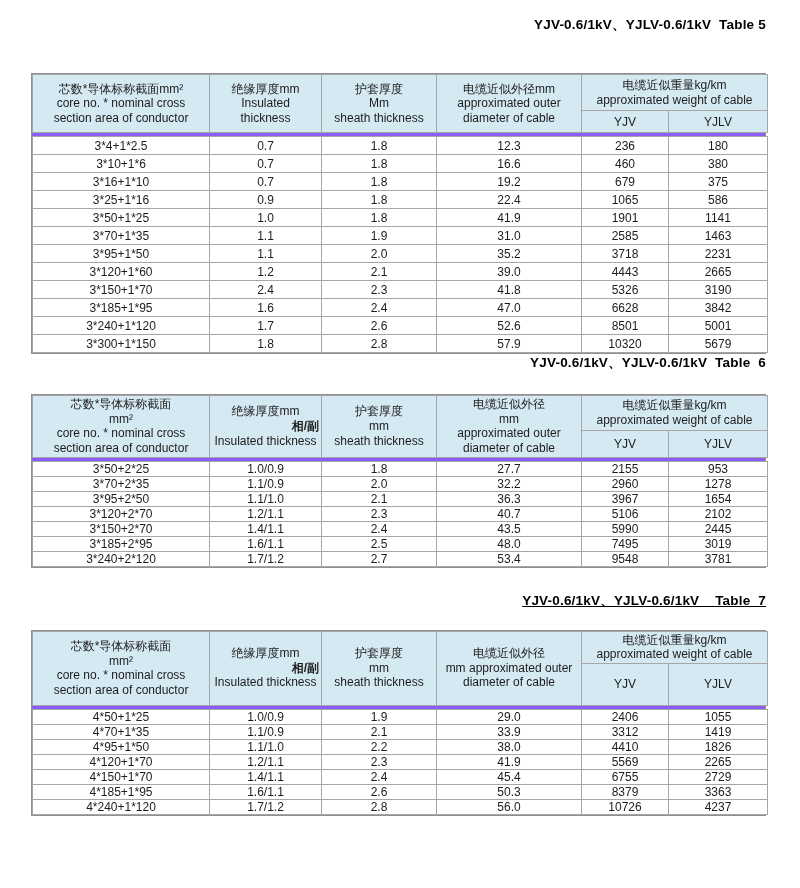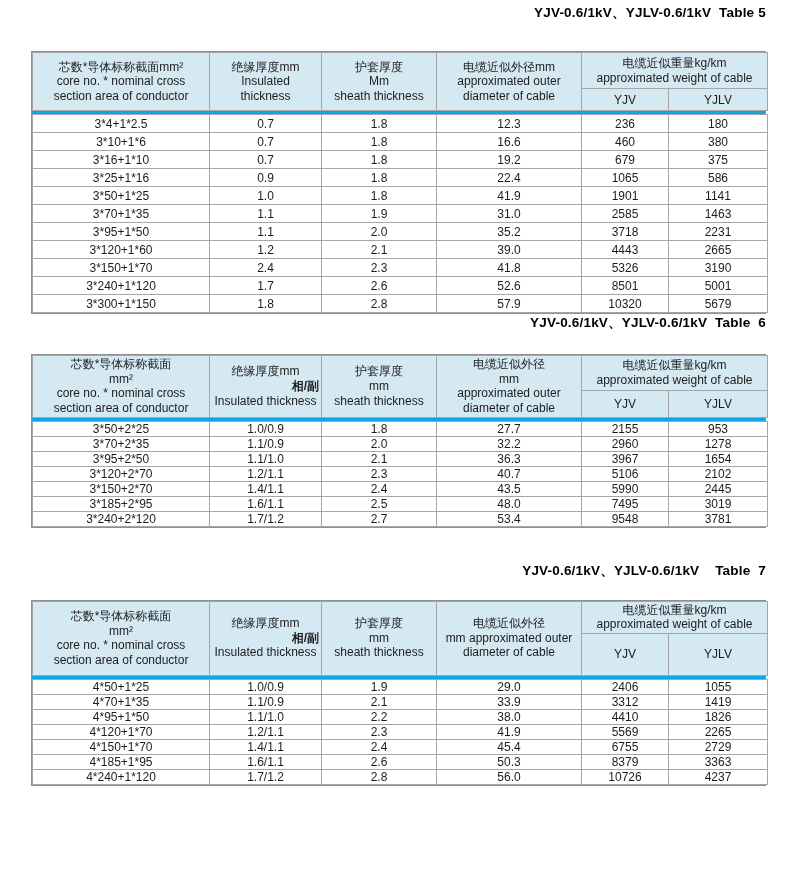--- a/index.html
+++ b/index.html
@@ -9,25 +9,25 @@
     font-family: "Liberation Sans", "DejaVu Sans", sans-serif;
     color: #1c1c1c;
   }
   .page { position: relative; width: 800px; height: 888px; overflow: hidden; }
   .table-section { margin-left: 31px; width: 735px; }
 
   .tbl-title {
     font-weight: bold; font-size: 13.5px; color: #000;
     text-align: right; white-space: pre; letter-spacing: 0.2px;
   }
-  .t5 .tbl-title { padding-top: 4px; margin-bottom: 29px; }
+  .t5 .tbl-title { padding-top: 16px; margin-bottom: 39px; }
   .t6 .tbl-title { margin-bottom: 22px; }
-  .t7 .tbl-title { padding-top: 34px; margin-bottom: 20px; }
-
-  .tbl-frame { border: 1px solid #8f8f8f; background: #0ea5e9; }
+  .t7 .tbl-title { padding-top: 24px; margin-bottom: 20px; text-decoration: underline; }
+
+  .tbl-frame { border: 1px solid #8f8f8f; background: #8b5cf6; }
 
   table { border-collapse: collapse; width: 100%; table-layout: fixed; }
   .head-table { margin-bottom: 3px; }  
 
   col.c1 { width: 177px; } col.c2 { width: 112px; } col.c3 { width: 115px; }
   col.c4 { width: 145px; } col.c5 { width: 87px;  } col.c6 { width: 99px;  }
 
   th {
     border: 1px solid #a6a6a6; background: #d5e9f3;
     font-weight: normal; font-size: 12px; text-align: center;
@@ -172,20 +172,28 @@
             </tr>
             <tr>
               <td>3*150+1*70</td>
               <td>2.4</td>
               <td>2.3</td>
               <td>41.8</td>
               <td>5326</td>
               <td>3190</td>
             </tr>
             <tr>
+              <td>3*185+1*95</td>
+              <td>1.6</td>
+              <td>2.4</td>
+              <td>47.0</td>
+              <td>6628</td>
+              <td>3842</td>
+            </tr>
+            <tr>
               <td>3*240+1*120</td>
               <td>1.7</td>
               <td>2.6</td>
               <td>52.6</td>
               <td>8501</td>
               <td>5001</td>
             </tr>
             <tr>
               <td>3*300+1*150</td>
               <td>1.8</td>

